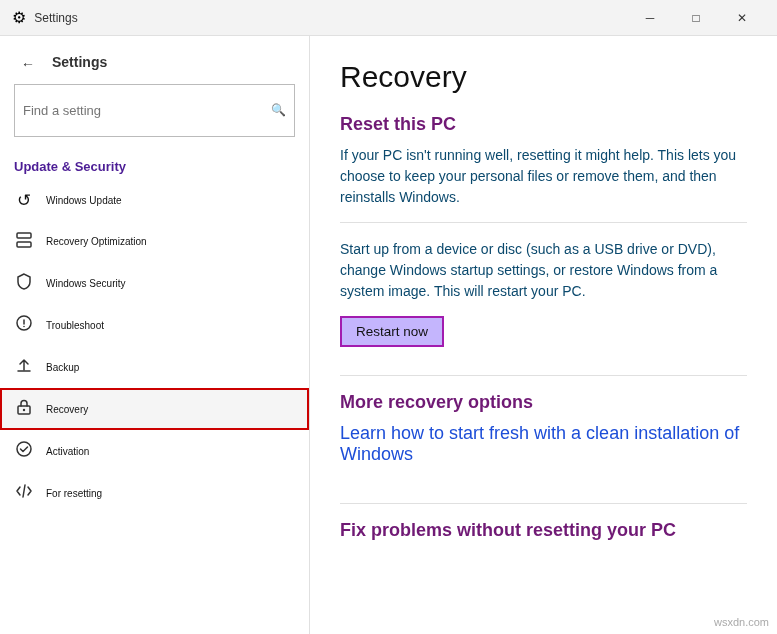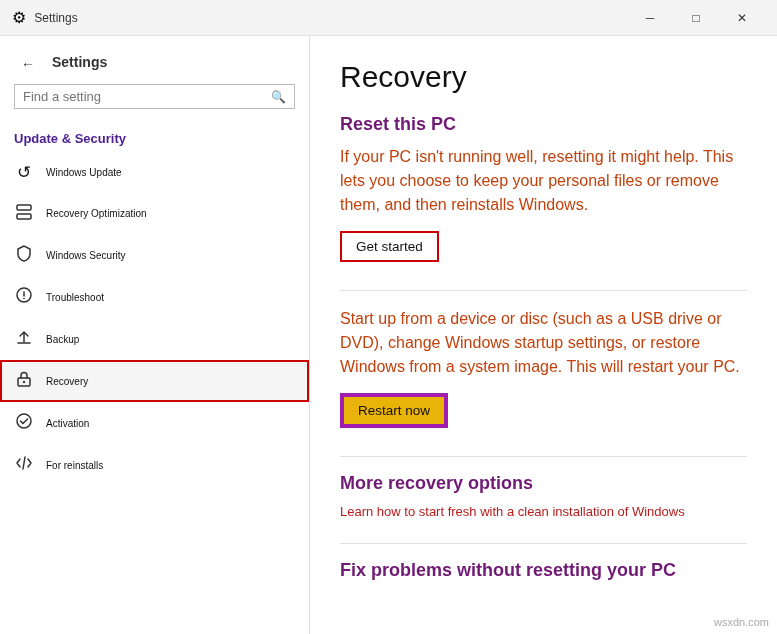--- a/index.html
+++ b/index.html
@@ -85,23 +85,23 @@
       color: #333;
     }
     .sidebar-app-title {
       font-size: 14px;
       font-weight: 600;
       color: #333;
     }
     .search-box {
       margin: 0 14px 12px 14px;
       display: flex;
-      align-items: flex-end;
+      align-items: flex-start;
       border: 1px solid #bbb;
-      padding: 4px 8px;
+      padding: 18px 8px;
       gap: 6px;
     }
     .search-input {
       border: none;
       outline: none;
       font-size: 13px;
       flex: 1;
       color: #666;
       background: transparent;
     }
@@ -153,54 +153,54 @@
       color: #111;
       margin-bottom: 20px;
     }
     .section-title {
       font-size: 18px;
       font-weight: 600;
       color: #701a75;
       margin-bottom: 10px;
     }
     .section-desc {
-      font-size: 16px;
-      color: #c2410c;
+      font-size: 14px;
+      color: #0c4a6e;
       line-height: 1.5;
       margin-bottom: 14px;
     }
     .btn-primary {
       border: 2px solid #cc0000;
       background: #fff;
       padding: 6px 14px;
       font-size: 13.5px;
       cursor: pointer;
       color: #111;
       margin-bottom: 24px;
     }
     .btn-secondary {
-      border: 4px solid #a21caf;
-      background: #eab308;
+      border: 2px solid #a21caf;
+      background: #c4b5fd;
       padding: 6px 14px;
       font-size: 13.5px;
       cursor: pointer;
       color: #111;
       margin-bottom: 24px;
     }
     .divider {
       border: none;
       border-top: 1px solid #e0e0e0;
       margin: 4px 0 16px 0;
     }
     .link-text {
-      color: #b91c1c;
-      font-size: 13px;
+      color: #1d4ed8;
+      font-size: 18px;
       text-decoration: none;
       cursor: pointer;
-      margin-bottom: 24px;
+      margin-bottom: 38px;
       display: block;
     }
     .watermark {
       position: fixed;
       bottom: 6px;
       right: 8px;
       font-size: 11px;
       color: #aaa;
       pointer-events: none;
       margin-left: 27px;
@@ -296,31 +296,30 @@
           </svg>
       </span>
       <span class="nav-label">Activation</span>
     </div>
     <div class="nav-item">
       <span class="nav-icon">
         <svg width="18" height="18" viewBox="0 0 18 18" fill="none">
             <path d="M5 5l-3 4 3 4M13 5l3 4-3 4M10 3l-2 12" stroke="#333" stroke-width="1.5" stroke-linecap="round" stroke-linejoin="round"></path>
           </svg>
       </span>
-      <span class="nav-label">For reinstalls</span>
+      <span class="nav-label">For resetting</span>
     </div>
   </div>
 
   <div class="main-panel">
     <h1 class="page-title">Recovery</h1>
 
     
     <h2 class="section-title">Reset this PC</h2>
     <p class="section-desc">If your PC isn't running well, resetting it might help. This lets you choose to keep your personal files or remove them, and then reinstalls Windows.</p>
-    <button class="btn-primary">Get started</button>
 
     <hr class="divider">
 
     
     <p class="section-desc">Start up from a device or disc (such as a USB drive or DVD), change Windows startup settings, or restore Windows from a system image. This will restart your PC.</p>
     <button class="btn-secondary">Restart now</button>
 
     <hr class="divider">
 
     

